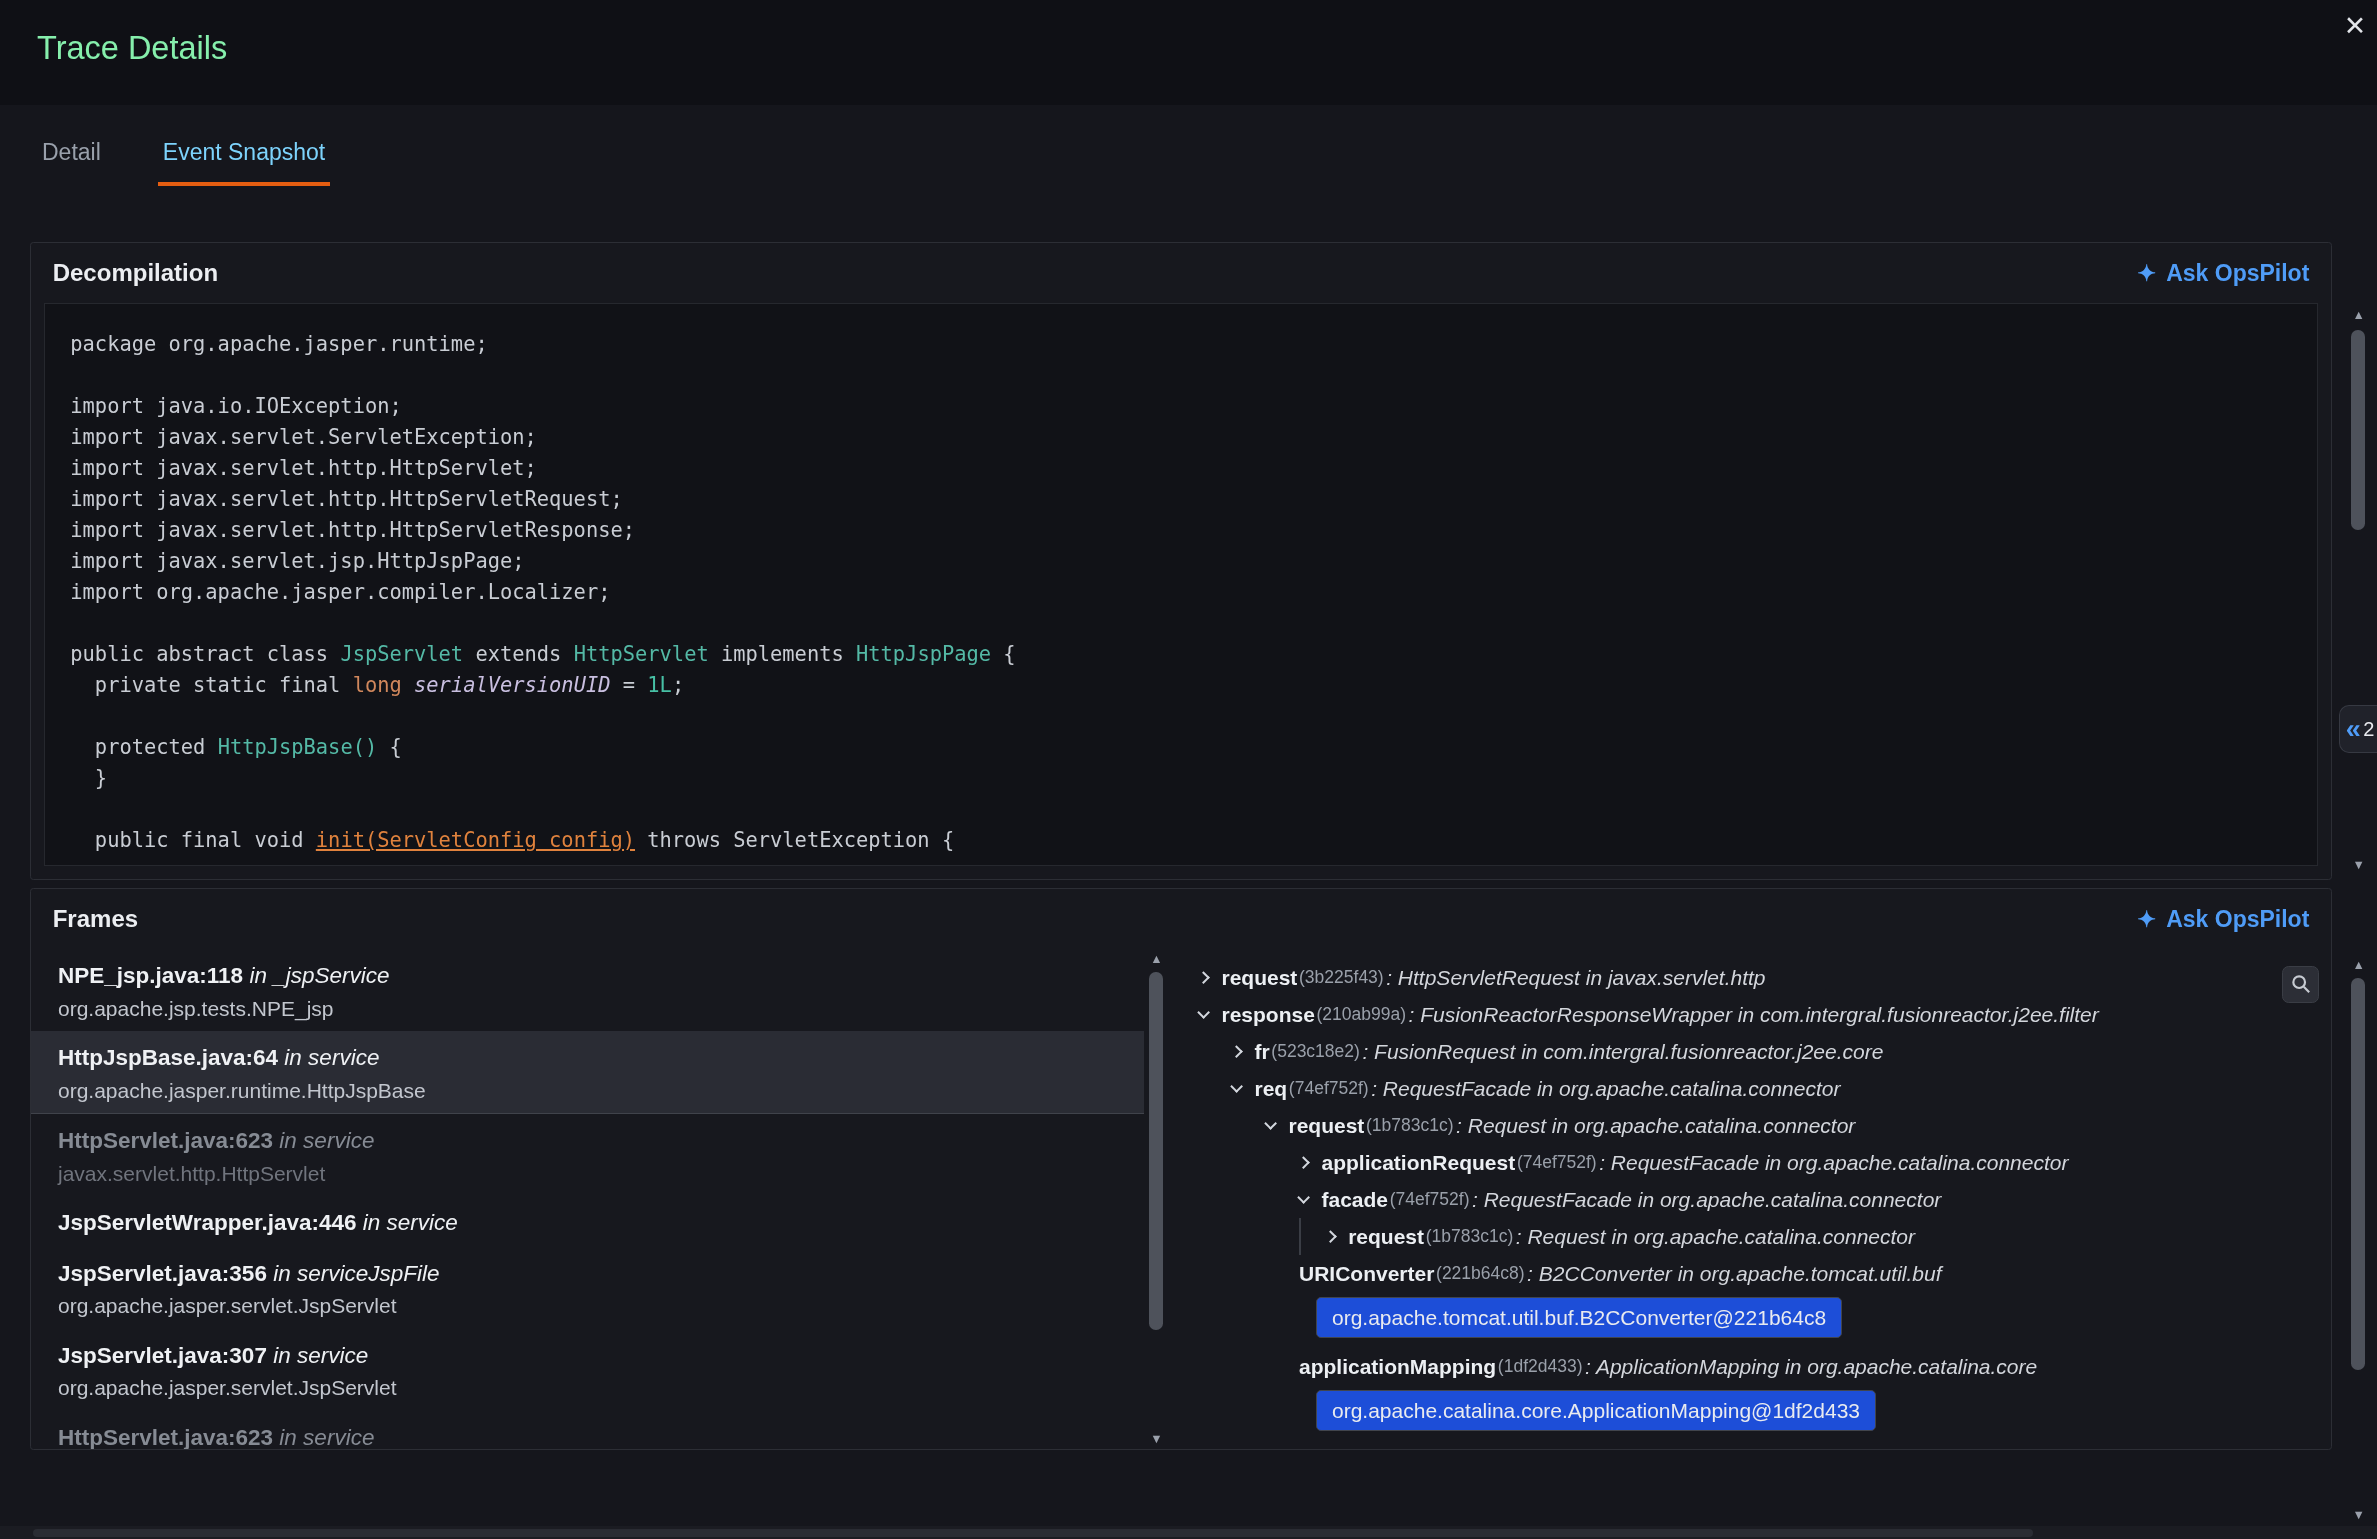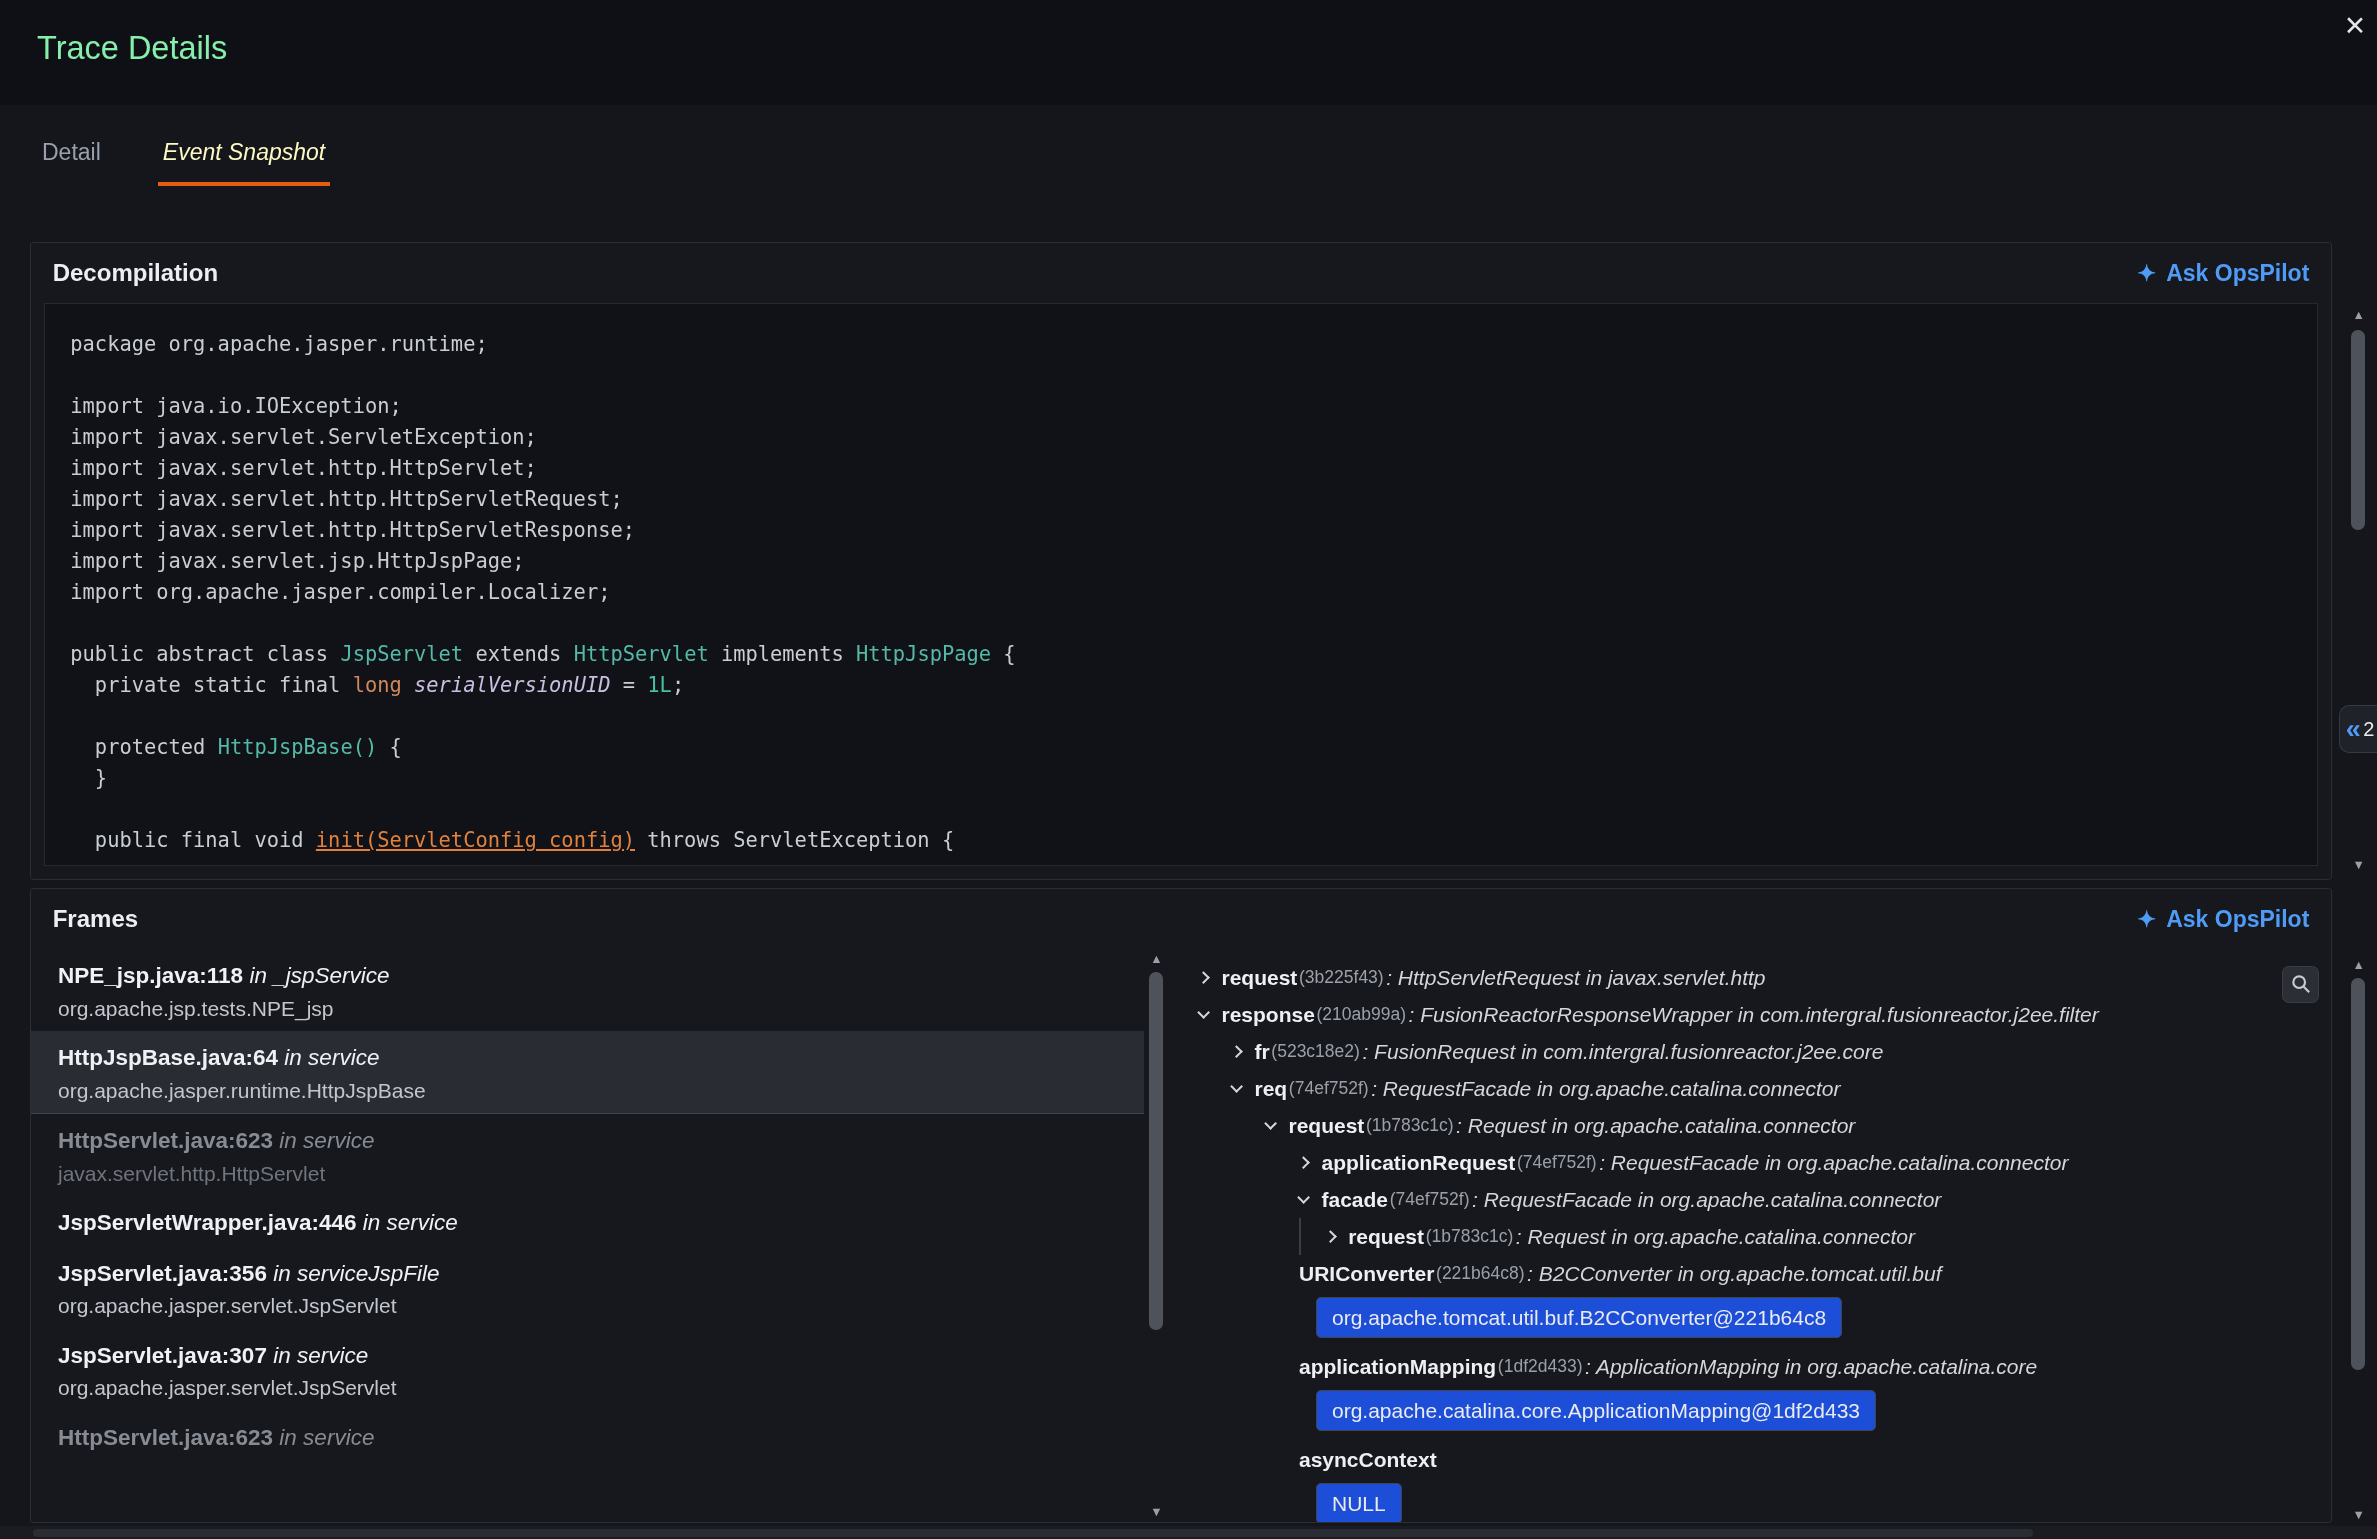--- a/index.html
+++ b/index.html
@@ -13,26 +13,26 @@
   }
 
   
   .header { position:absolute; top:0; left:0; right:0; height:105px; background:#0f1015; }
   .page-title { position:absolute; left:37px; top:30px; font-size:32.5px; font-weight:500; color:#86efac; }
   .close-btn { position:absolute; right:11.7px; top:0; background:none; border:none; color:#e3e6ea; font-size:35px; line-height:50px; cursor:pointer; font-family:inherit; }
 
   
   .tabs { position:absolute; top:132px; left:37px; display:flex; gap:52px; }
   .tab { font-size:23px; color:#99a0ab; padding:6.7px 5px 16.7px; cursor:pointer; }
-  .tab.active { color:#fef9c3; border-bottom:4.2px solid #e55e11;font-style:italic; }
+  .tab.active { color:#7dd3fc; border-bottom:4.2px solid #e55e11; }
 
   
   .panel { position:absolute; left:30px; width:2302px; background:#17181e; border:1.7px solid #2c2e35; border-radius:3.3px; }
   #decomp-panel { top:242px; height:638px; }
-  #frames-panel { top:888px; height:635px; }
+  #frames-panel { top:888px; height:562px; }
   .panel-header { height:60px; display:flex; align-items:center; justify-content:space-between; padding:0 21.7px; }
   .panel-title { font-size:24px; font-weight:700; color:#eceef2; }
   .ask-btn { display:flex; align-items:center; gap:10px; color:#4f9cf7; font-size:23px; font-weight:600; background:none; border:none; cursor:pointer; font-family:inherit; }
   .sparkle { font-size:22.5px; }
 
   
   .code-area { position:absolute; top:60px; left:13.3px; right:13.3px; bottom:13.3px; background:#111217; border:0.8px solid #26282e; overflow:hidden; }
   .code-block { padding:25px 0 0 25px; font-family:"DejaVu Sans Mono", monospace; font-size:20.4px; line-height:31px; color:#c9cdd4; }
   .code-line { white-space:pre; }
   .tok-type { color:#54b9a6; }

